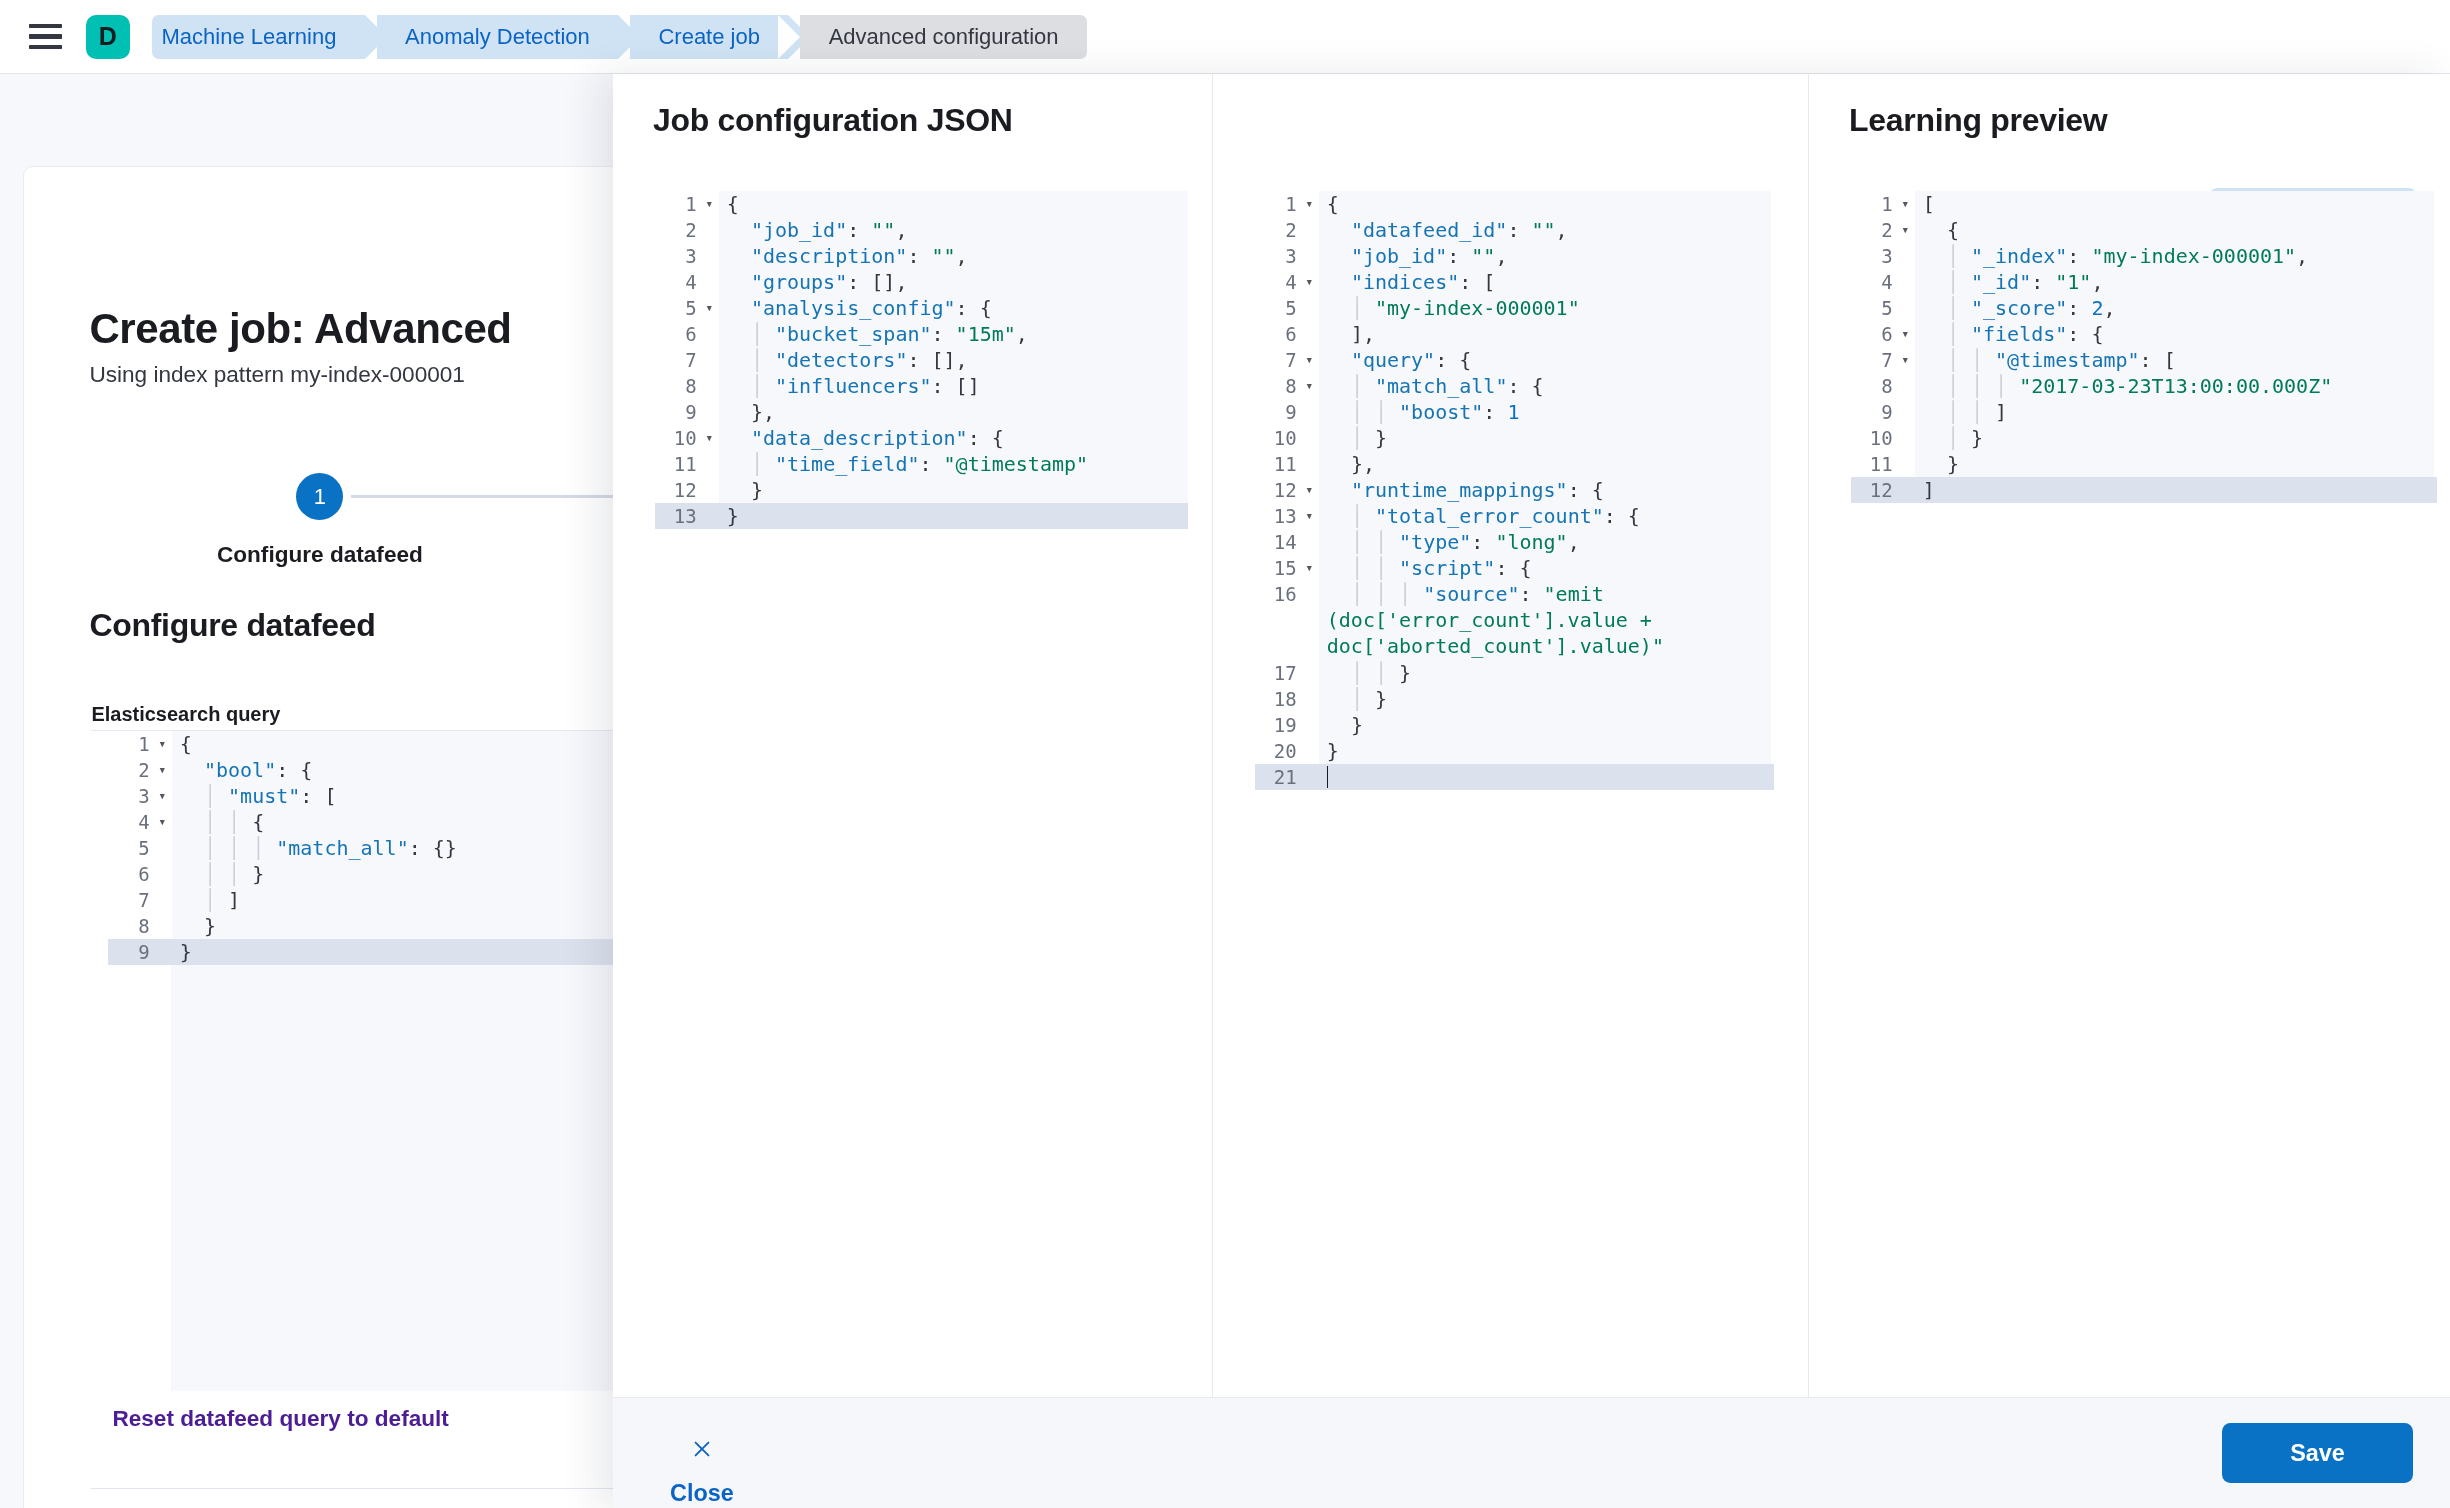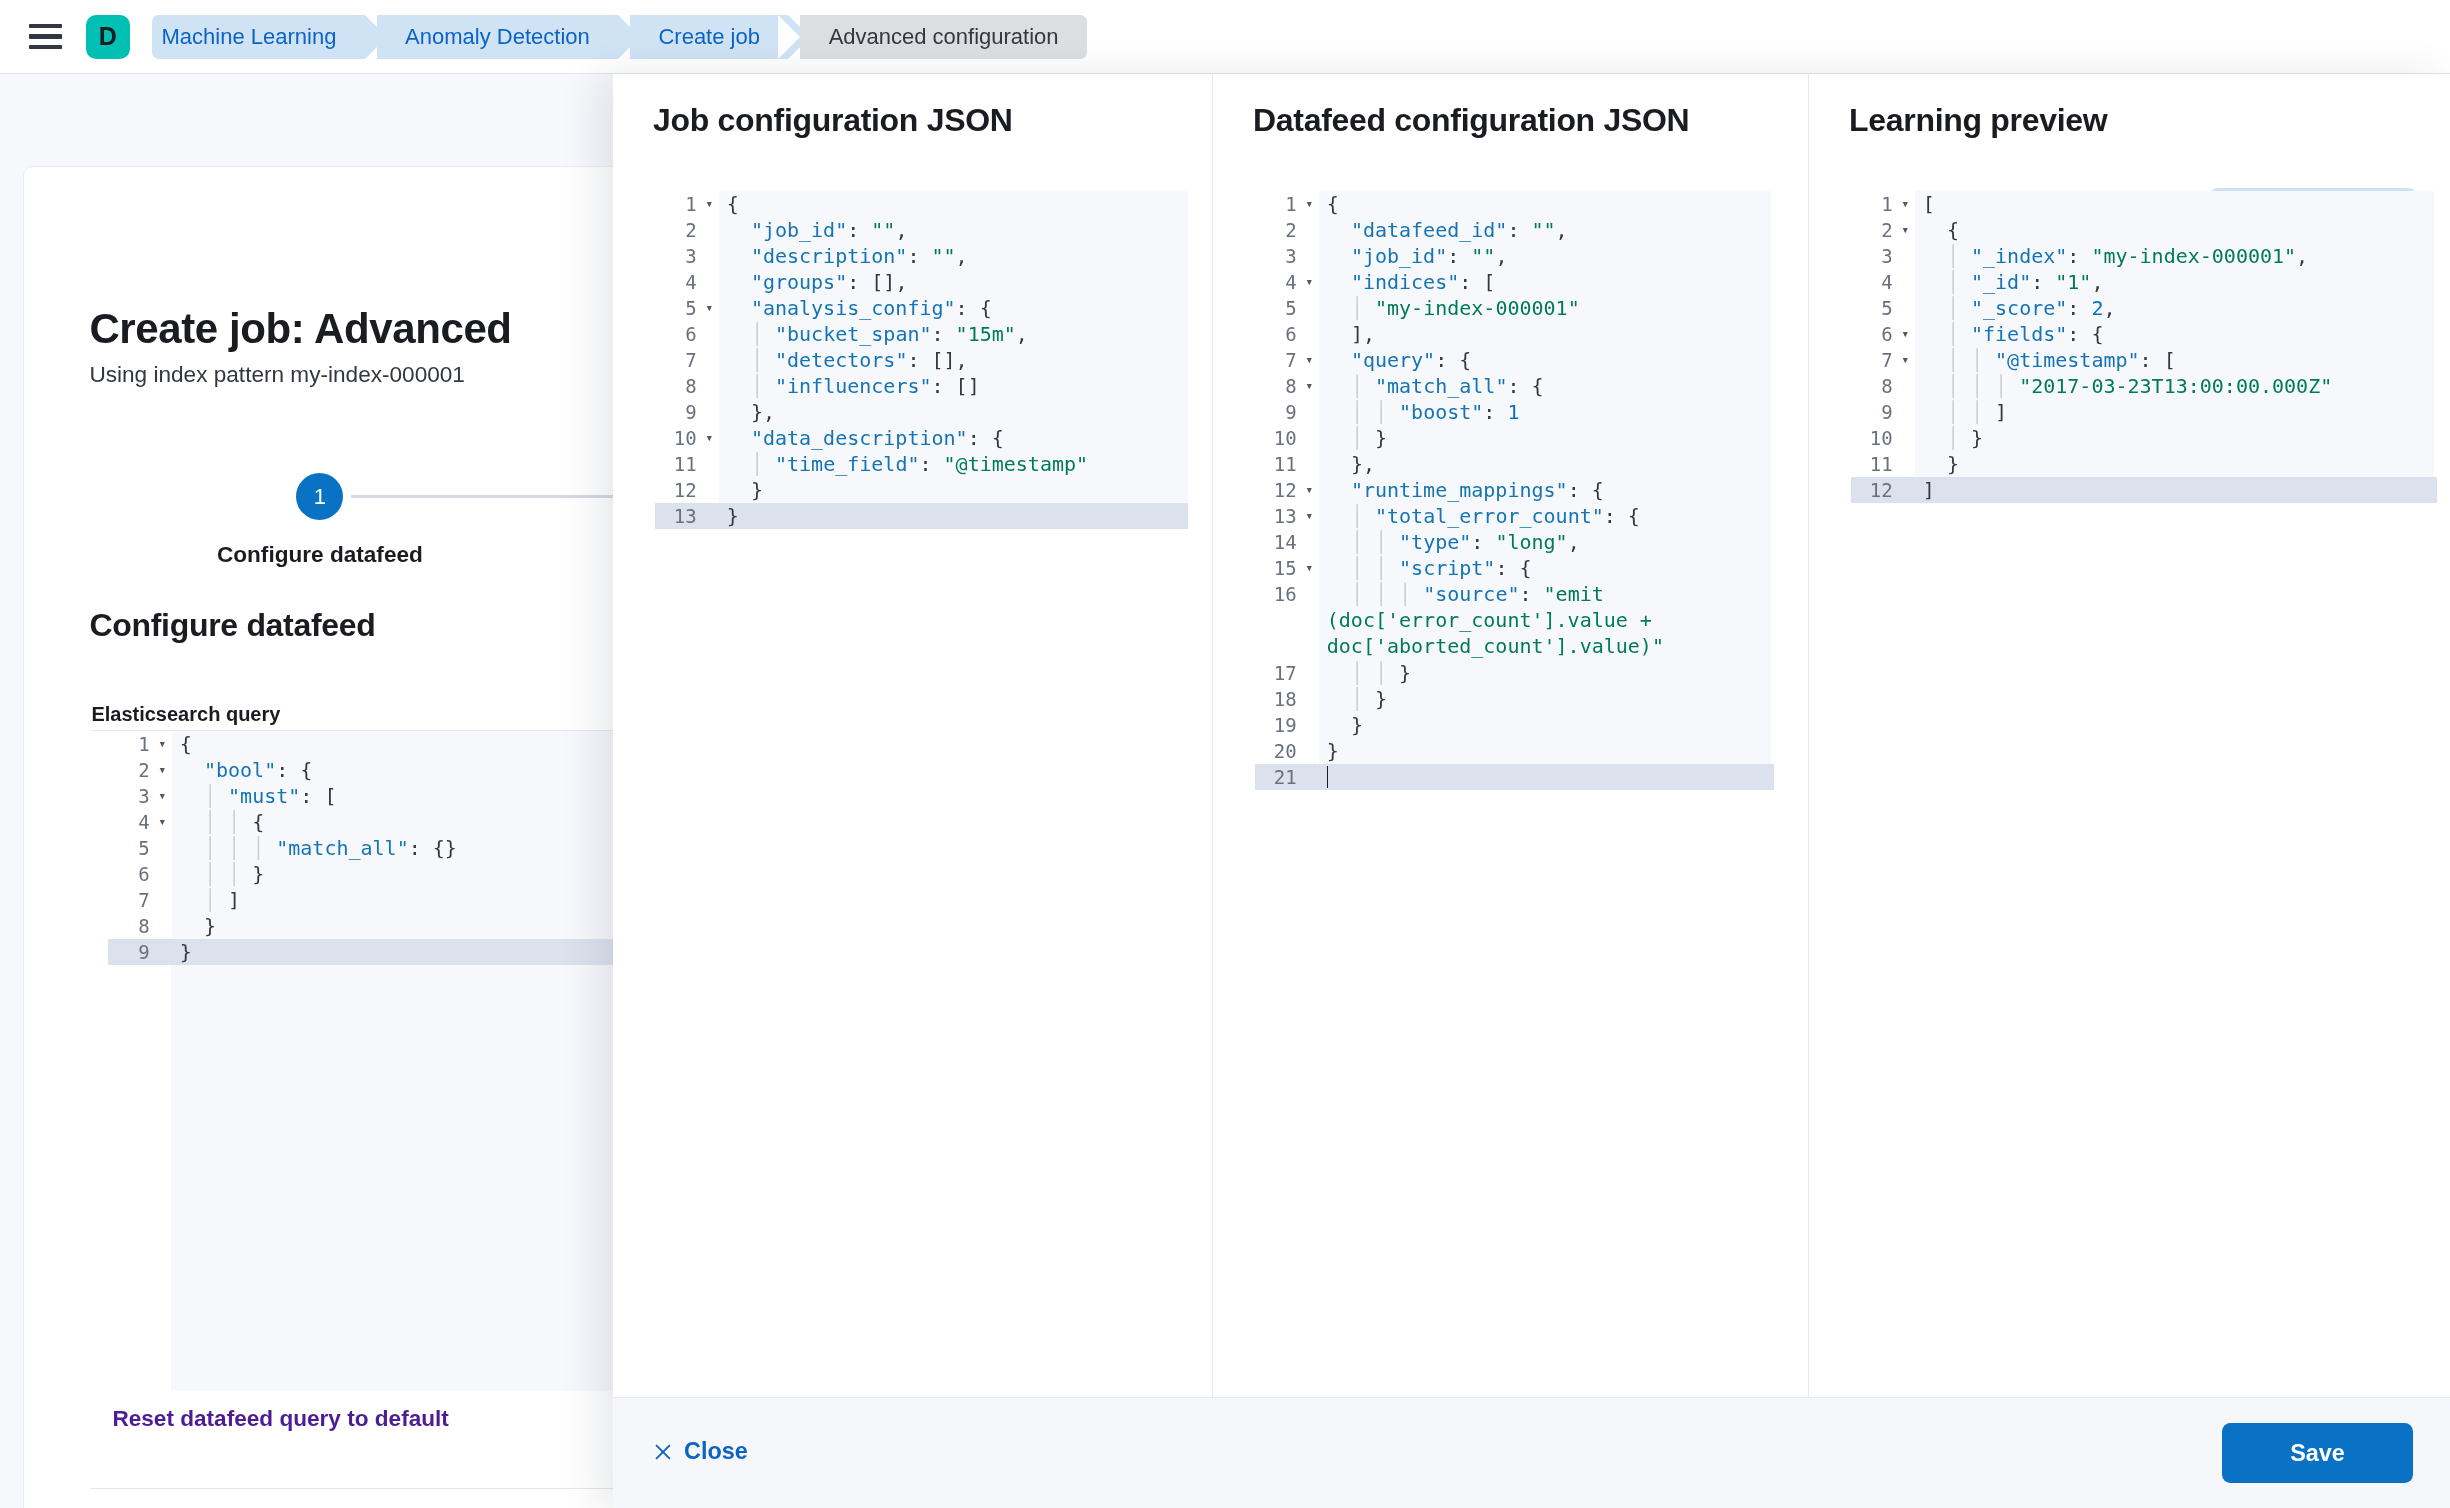--- a/index.html
+++ b/index.html
@@ -188,23 +188,23 @@
     display: inline-block; width: 1.7px; height: 22.6px; background: #1a1c21;
     vertical-align: -4.2px;
   }
 
   
   #flyout-footer {
     position: absolute; left: 0; bottom: 0; width: 1837px; height: 112px;
     background: #f5f7fa; border-top: 0.8px solid #e6e9f0;
   }
   #close-btn {
-    position: absolute; left: 39px; top: 40px;
-    display: flex; align-items: center; gap: 10px;
-    font-size: 23.4px; font-weight: 700; color: #0b64c4; cursor: pointer;
+    position: absolute; left: 57px; top: 40px;
+    display: flex; align-items: center; gap: 20px;
+    font-size: 23.4px; font-weight: 700; color: #0b64c4; cursor: pointer; flex-direction: column;
   }
   .close-ico { width: 22px; height: 22px; display: block; }
   #save-btn {
     position: absolute; right: 37px; top: 25px;
     width: 191px; height: 60px; border-radius: 8.4px;
     background: #0a72c4; color: #ffffff;
     font-size: 23.4px; font-weight: 700;
     display: flex; align-items: center; justify-content: center;
     cursor: pointer; border: none;
   }
@@ -278,21 +278,20 @@
           <div class="ed-line"><div class="ed-gutter">8</div><div class="ed-fold"></div><div class="ed-text" style="width: 452px;"><span class="tok-pun"> </span><span class="tok-pun"> </span><span class="tok-guide">│</span><span class="tok-pun"> </span><span class="tok-key">"influencers"</span><span class="tok-pun">:</span><span class="tok-pun"> </span><span class="tok-pun">[</span><span class="tok-pun">]</span></div></div>
           <div class="ed-line"><div class="ed-gutter">9</div><div class="ed-fold"></div><div class="ed-text" style="width: 452px;"><span class="tok-pun"> </span><span class="tok-pun"> </span><span class="tok-pun">}</span><span class="tok-pun">,</span></div></div>
           <div class="ed-line"><div class="ed-gutter">10</div><div class="ed-fold">▾</div><div class="ed-text" style="width: 452px;"><span class="tok-pun"> </span><span class="tok-pun"> </span><span class="tok-key">"data_description"</span><span class="tok-pun">:</span><span class="tok-pun"> </span><span class="tok-pun">{</span></div></div>
           <div class="ed-line"><div class="ed-gutter">11</div><div class="ed-fold"></div><div class="ed-text" style="width: 452px;"><span class="tok-pun"> </span><span class="tok-pun"> </span><span class="tok-guide">│</span><span class="tok-pun"> </span><span class="tok-key">"time_field"</span><span class="tok-pun">:</span><span class="tok-pun"> </span><span class="tok-str">"@timestamp"</span></div></div>
           <div class="ed-line"><div class="ed-gutter">12</div><div class="ed-fold"></div><div class="ed-text" style="width: 452px;"><span class="tok-pun"> </span><span class="tok-pun"> </span><span class="tok-pun">}</span></div></div>
           <div class="ed-line active"><div class="ed-gutter">13</div><div class="ed-fold"></div><div class="ed-text" style="width: 452px;"><span class="tok-pun">}</span></div></div>
         </div>
     </div>
 
     <div class="col c2">
-      <div class="col-head">Datafeed configuration JSON</div>
       <div class="editor" id="ed-datafeed" style="top:117px;width:519px;">
           <div class="ed-code-bg" style="left: 64px; width: 452px; height: 607px;"></div>
           <div class="ed-line"><div class="ed-gutter">1</div><div class="ed-fold">▾</div><div class="ed-text" style="width: 435px;"><span class="tok-pun">{</span></div></div>
           <div class="ed-line"><div class="ed-gutter">2</div><div class="ed-fold"></div><div class="ed-text" style="width: 435px;"><span class="tok-pun"> </span><span class="tok-pun"> </span><span class="tok-key">"datafeed_id"</span><span class="tok-pun">:</span><span class="tok-pun"> </span><span class="tok-str">""</span><span class="tok-pun">,</span></div></div>
           <div class="ed-line"><div class="ed-gutter">3</div><div class="ed-fold"></div><div class="ed-text" style="width: 435px;"><span class="tok-pun"> </span><span class="tok-pun"> </span><span class="tok-key">"job_id"</span><span class="tok-pun">:</span><span class="tok-pun"> </span><span class="tok-str">""</span><span class="tok-pun">,</span></div></div>
           <div class="ed-line"><div class="ed-gutter">4</div><div class="ed-fold">▾</div><div class="ed-text" style="width: 435px;"><span class="tok-pun"> </span><span class="tok-pun"> </span><span class="tok-key">"indices"</span><span class="tok-pun">:</span><span class="tok-pun"> </span><span class="tok-pun">[</span></div></div>
           <div class="ed-line"><div class="ed-gutter">5</div><div class="ed-fold"></div><div class="ed-text" style="width: 435px;"><span class="tok-pun"> </span><span class="tok-pun"> </span><span class="tok-guide">│</span><span class="tok-pun"> </span><span class="tok-str">"my-index-000001"</span></div></div>
           <div class="ed-line"><div class="ed-gutter">6</div><div class="ed-fold"></div><div class="ed-text" style="width: 435px;"><span class="tok-pun"> </span><span class="tok-pun"> </span><span class="tok-pun">]</span><span class="tok-pun">,</span></div></div>
           <div class="ed-line"><div class="ed-gutter">7</div><div class="ed-fold">▾</div><div class="ed-text" style="width: 435px;"><span class="tok-pun"> </span><span class="tok-pun"> </span><span class="tok-key">"query"</span><span class="tok-pun">:</span><span class="tok-pun"> </span><span class="tok-pun">{</span></div></div>
           <div class="ed-line"><div class="ed-gutter">8</div><div class="ed-fold">▾</div><div class="ed-text" style="width: 435px;"><span class="tok-pun"> </span><span class="tok-pun"> </span><span class="tok-guide">│</span><span class="tok-pun"> </span><span class="tok-key">"match_all"</span><span class="tok-pun">:</span><span class="tok-pun"> </span><span class="tok-pun">{</span></div></div>

